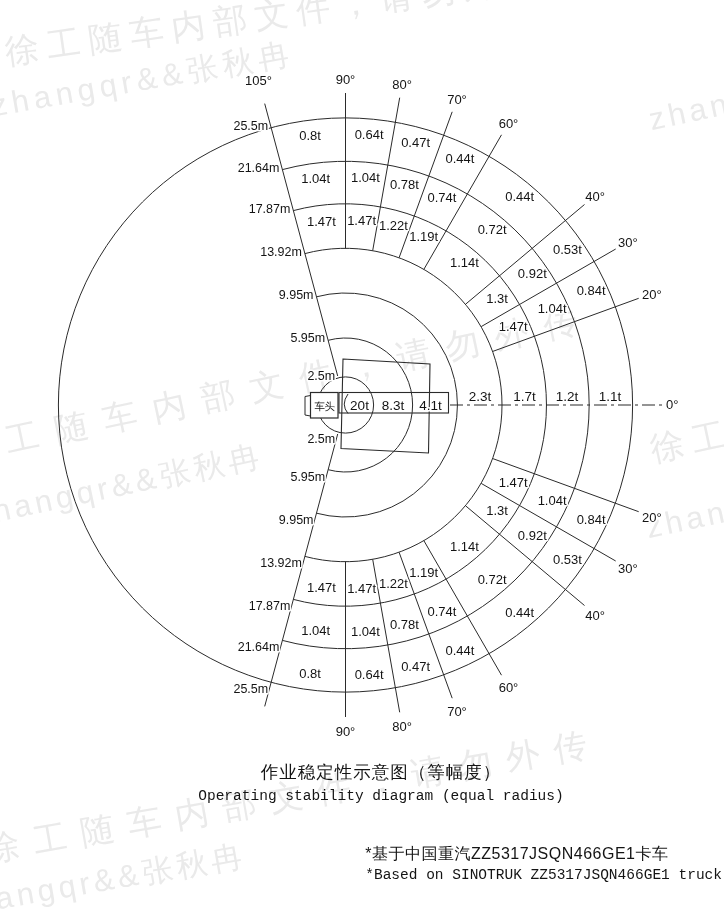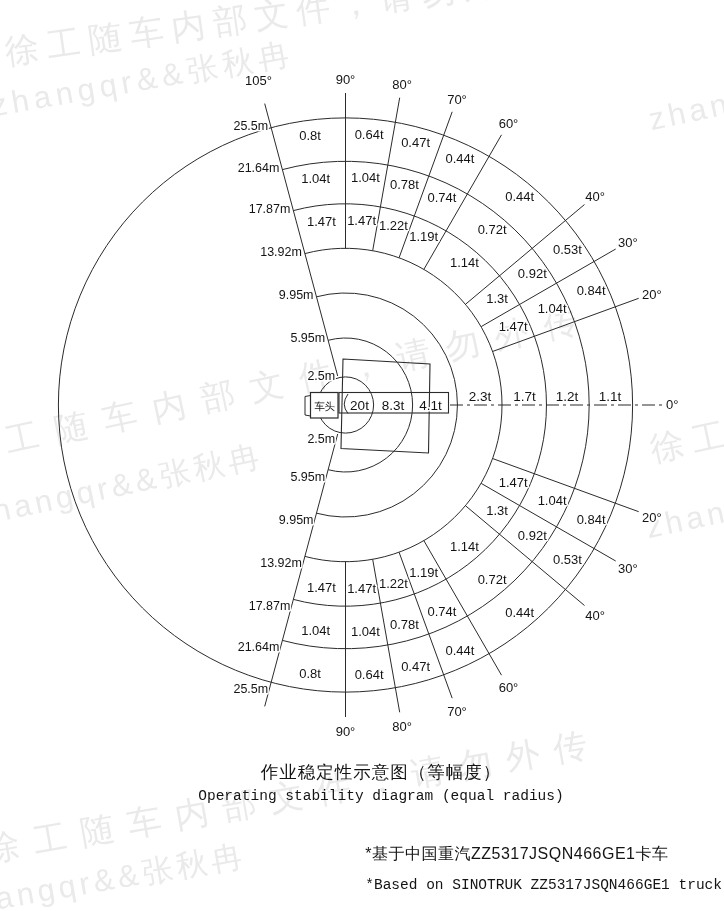--- a/index.html
+++ b/index.html
@@ -12,21 +12,21 @@
   .lnthin{fill:none;stroke:#2b2b2b;stroke-width:1;}
   .dashdot{fill:none;stroke:#2b2b2b;stroke-width:1.1;stroke-dasharray:13 4 3 4;}
   .whitebox{fill:#ffffff;stroke:#2b2b2b;stroke-width:1.2;}
   text.lbl{font-family:"Liberation Sans",sans-serif;fill:#141414;
            paint-order:stroke;stroke:#ffffff;stroke-width:3px;stroke-linejoin:round;}
   .caption{position:absolute;top:760px;left:19px;width:724px;text-align:center;z-index:2;}
   .caption-zh{font-size:17.5px;letter-spacing:1px;}
   .caption-en{font-family:"Liberation Mono",monospace;font-size:14.5px;margin-top:4px;}
   .footnote{position:absolute;top:844px;right:2px;text-align:left;z-index:2;}
   .footnote-zh{font-size:16px;letter-spacing:.5px;padding-right:10px;}
-  .footnote-en{font-family:"Liberation Mono",monospace;font-size:14.5px;margin-top:12px;}
+  .footnote-en{font-family:"Liberation Mono",monospace;font-size:14.5px;margin-top:2px;}
 </style>
 </head>
 <body>
 
 <div id="stage">
     <div class="wm" style="left: -48px; top: 886px; font-size: 31px; letter-spacing: 4px; transform: rotate(-10deg);">zhangqr&amp;&amp;张秋冉</div>
     <div class="wm" style="left: -18px; top: 828px; font-size: 34px; letter-spacing: 14px; transform: rotate(-10deg);">徐工随车内部文件，请勿外传</div>
     <div class="wm" style="left: 642px; top: 508px; font-size: 31px; letter-spacing: 4px; transform: rotate(-12deg);">zhangqr&amp;&amp;张秋冉</div>
     <div class="wm" style="left: 646px; top: 428px; font-size: 34px; letter-spacing: 8px; transform: rotate(-12deg);">徐工随车内部文件，请勿外传</div>
     <div class="wm" style="left: -30px; top: 496px; font-size: 31px; letter-spacing: 4px; transform: rotate(-12deg);">zhangqr&amp;&amp;张秋冉</div>

